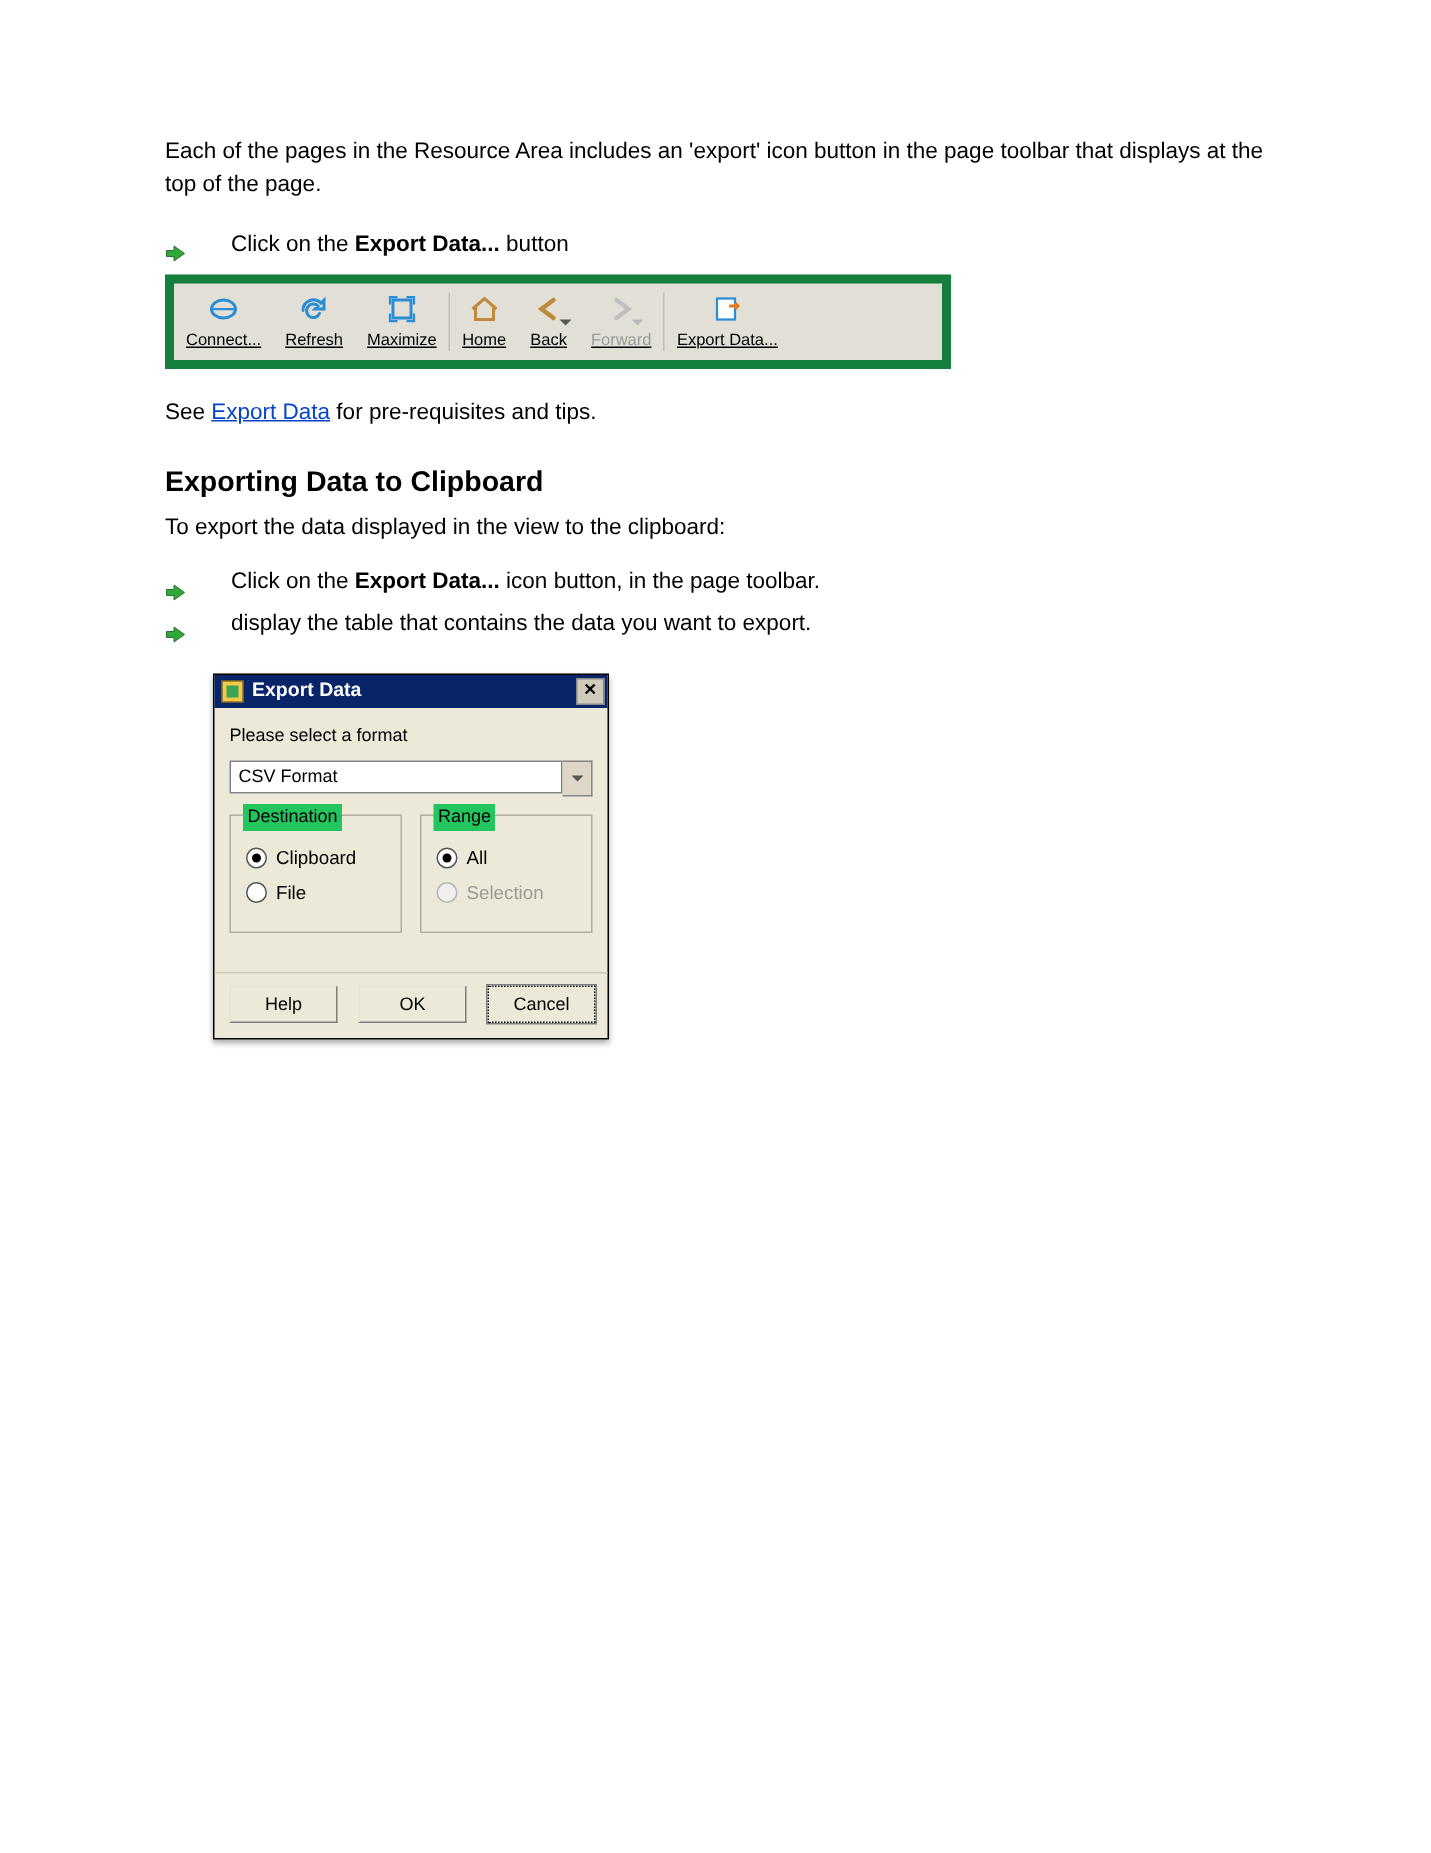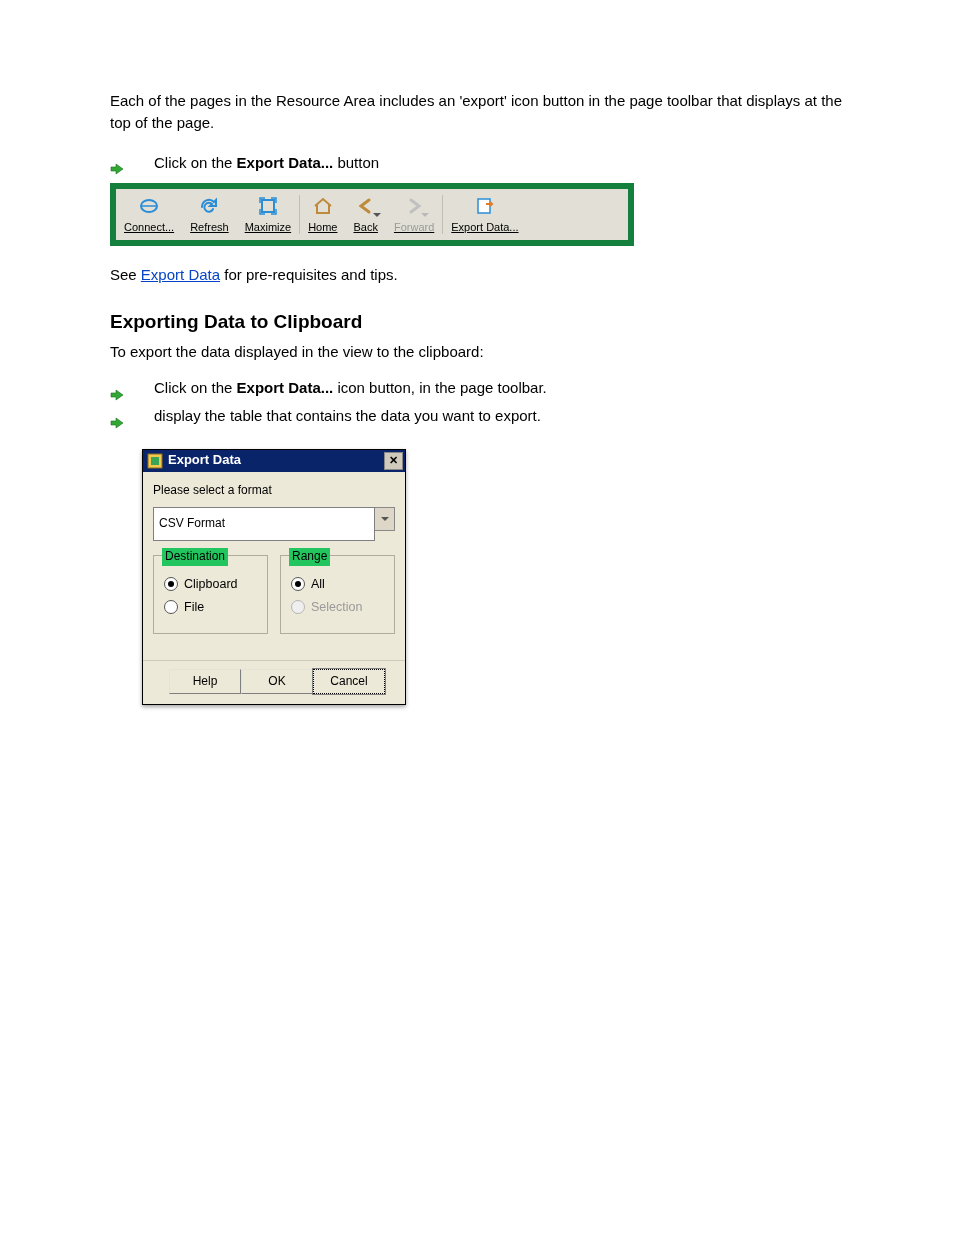--- a/index.html
+++ b/index.html
@@ -100,21 +100,21 @@
     font-weight:700;
     line-height:1;
   }
   .dlg-body{
     padding:10px 10px 8px 10px;
   }
   .dlg-combo{
     margin-top:8px;
     display:flex;
     width:100%;
-    height:34px;
+    height:22px;
   }
   .dlg-combo-input{
     flex:1 1 auto;
     border:1px solid #7f7f7f;
     background:#fff;
     padding:0 5px;
     display:flex;
     align-items:center;
   }
   .dlg-combo-btn{
@@ -158,22 +158,23 @@
     border:1px solid #555;
     background:#fff;
     display:flex;align-items:center;justify-content:center;
   }
   .radio.disabled{border-color:#b5b5b5;background:#efefef}
   .radio .dot{
     width:6px;height:6px;border-radius:50%;background:#000;
   }
   .dlg-footer{
     border-top:1px solid #cfc9ba;
-    padding:8px 20px 10px 8px;
-    display:flex;
+    padding:8px 8px 10px 8px;
+    display:flex;
+    gap:14px;
     justify-content:flex-end;
   }
   .dlg-btn{
     min-width:70px;
     height:23px;
     border:1px solid #7f7f7f;
     border-top-color:#e6e2d6;
     border-left-color:#e6e2d6;
     background:#ece9d8;
     display:flex;align-items:center;justify-content:center;

